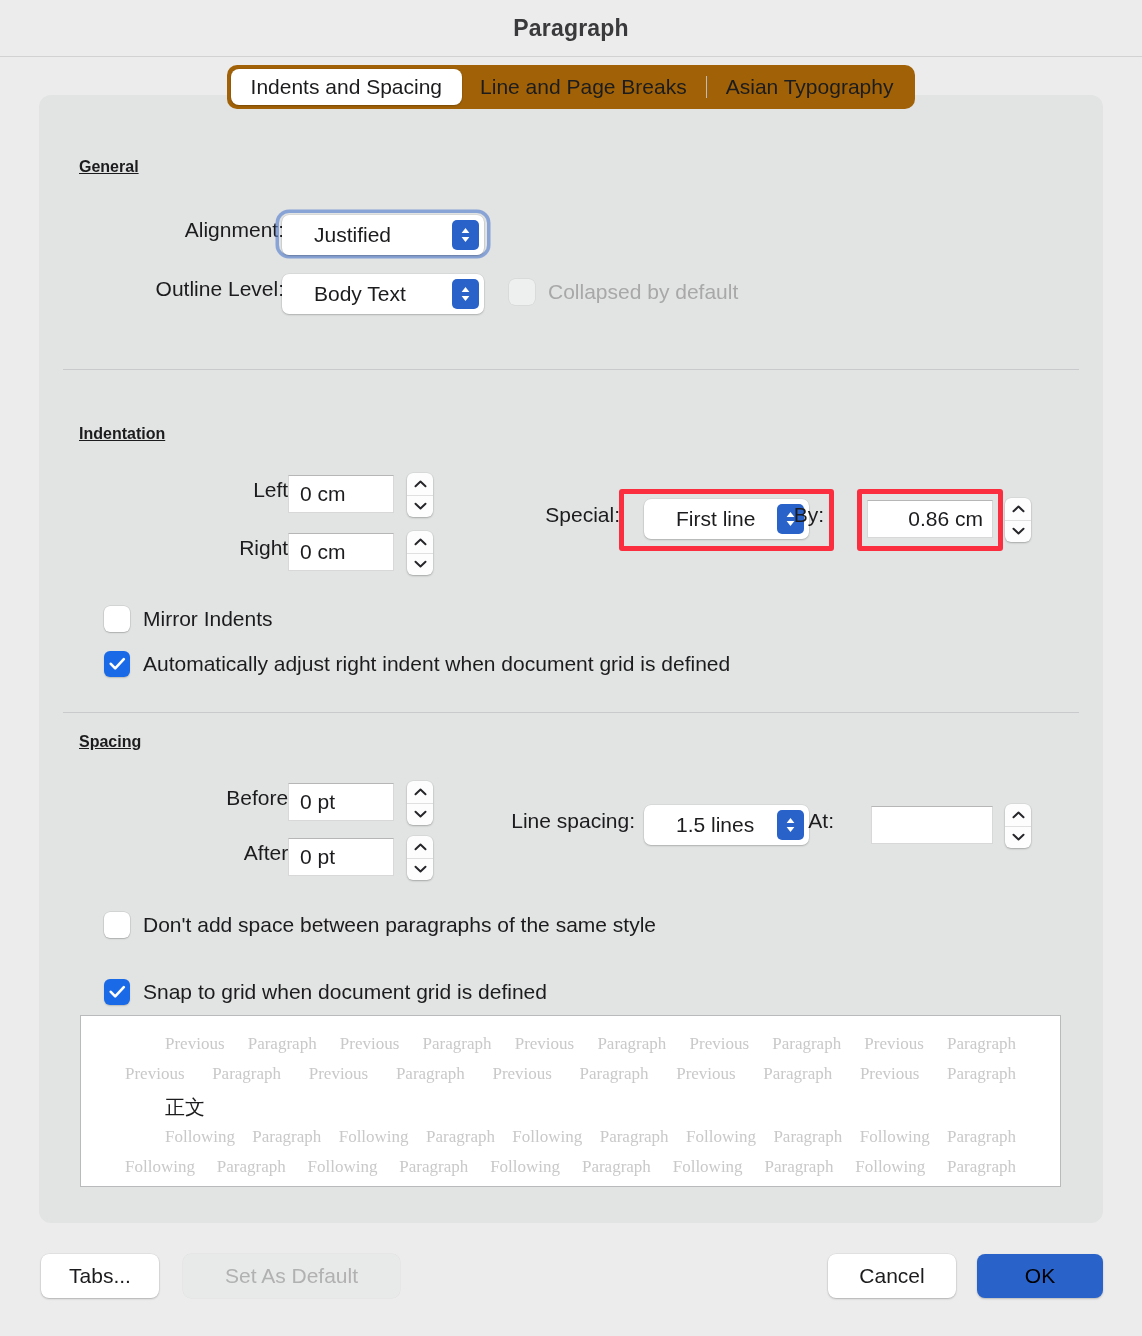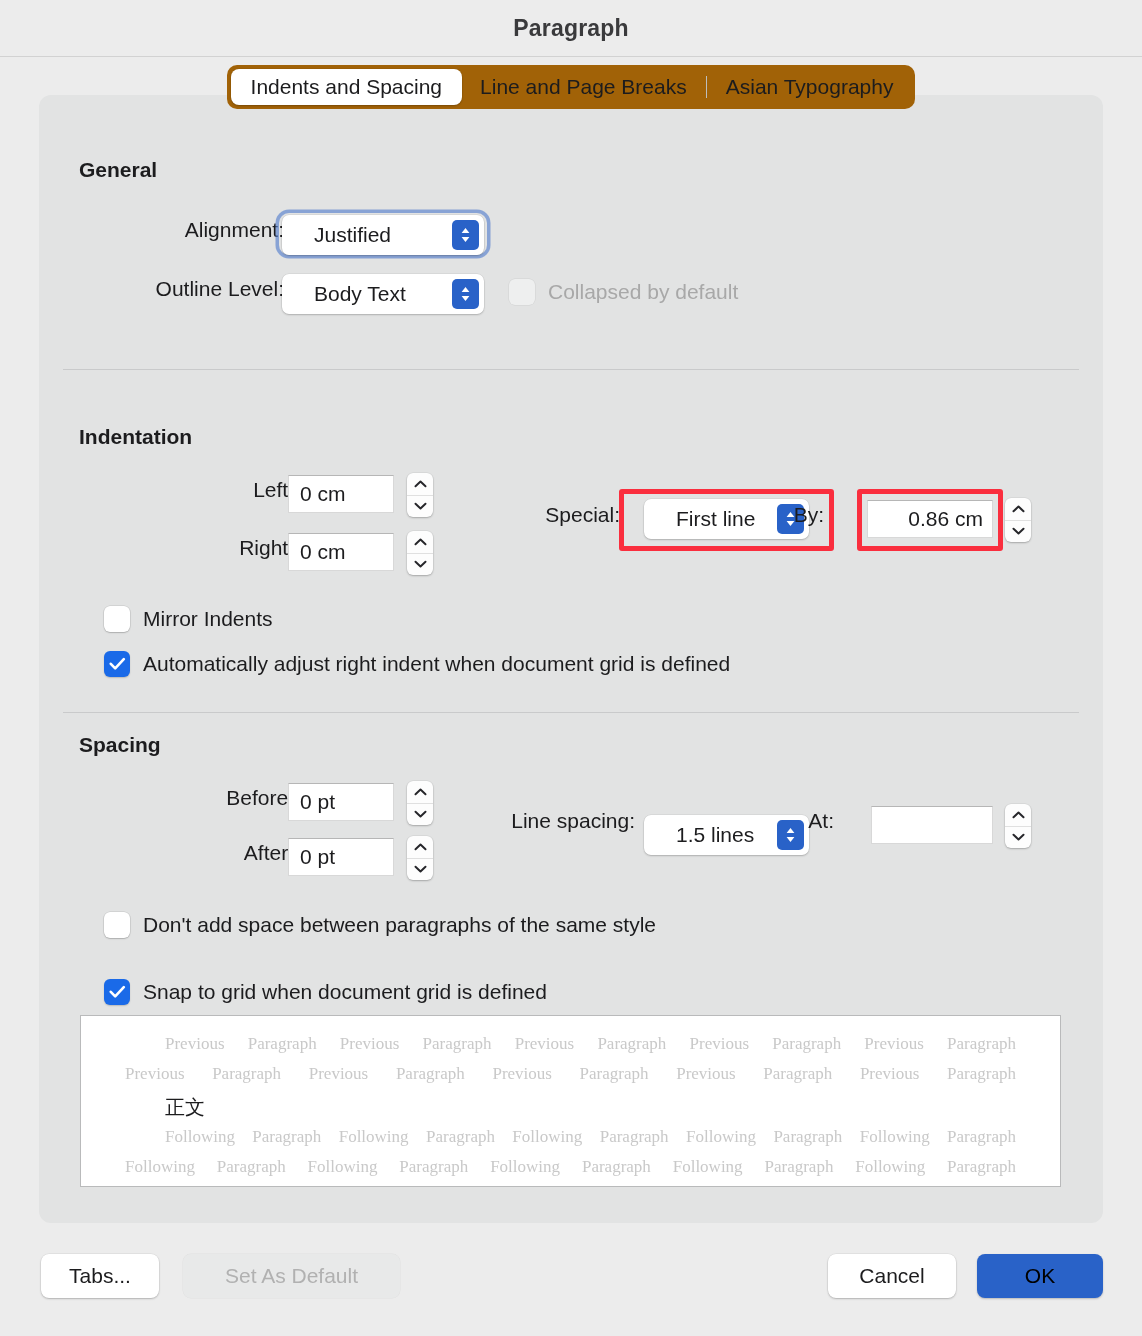--- a/index.html
+++ b/index.html
@@ -81,23 +81,24 @@
     height: 1128px;
     background: #e2e3e3;
     border-radius: 12px;
     z-index: 1;
   }
 
   .inner { position: absolute; inset: 0; }
 
   .section-title {
     position: absolute;
-    font-size: 21px;
+    font-size: 16px;
     font-weight: bold;
     color: #1c1c1e;
+    text-decoration: underline;
   }
 
   .divider {
     position: absolute;
     height: 1px;
     background: #c9cacb;
   }
 
   .row-label {
     position: absolute;
@@ -445,21 +446,21 @@
           </svg>
       </span>
       <span class="stepper-half">
         <svg width="13" height="8" viewBox="0 0 13 8">
             <path d="M1.5 1.8 L6.5 6.4 L11.5 1.8" stroke="#26262a" stroke-width="2" fill="none" stroke-linecap="round" stroke-linejoin="round"></path>
           </svg>
       </span>
     </div>
 
     <div class="row-label" style="left:1px; top:714px; width:595px;">Line spacing:</div>
-    <div class="popup" style="left:605px; top:710px; width:165px;margin-top:10px;">
+    <div class="popup" style="left:605px; top:710px; width:165px;">
       <span class="popup-label">1.5 lines</span>
       <span class="popup-arrow">
         <svg width="13" height="20" viewBox="0 0 13 20">
           <path d="M6.5 3 L10.4 8 L2.6 8 Z" fill="#fff"></path>
           <path d="M6.5 17 L10.4 12 L2.6 12 Z" fill="#fff"></path>
         </svg>
       </span>
     </div>
 
     <div class="row-label" style="left:640px; top:714px; width:155px;">At:</div>

